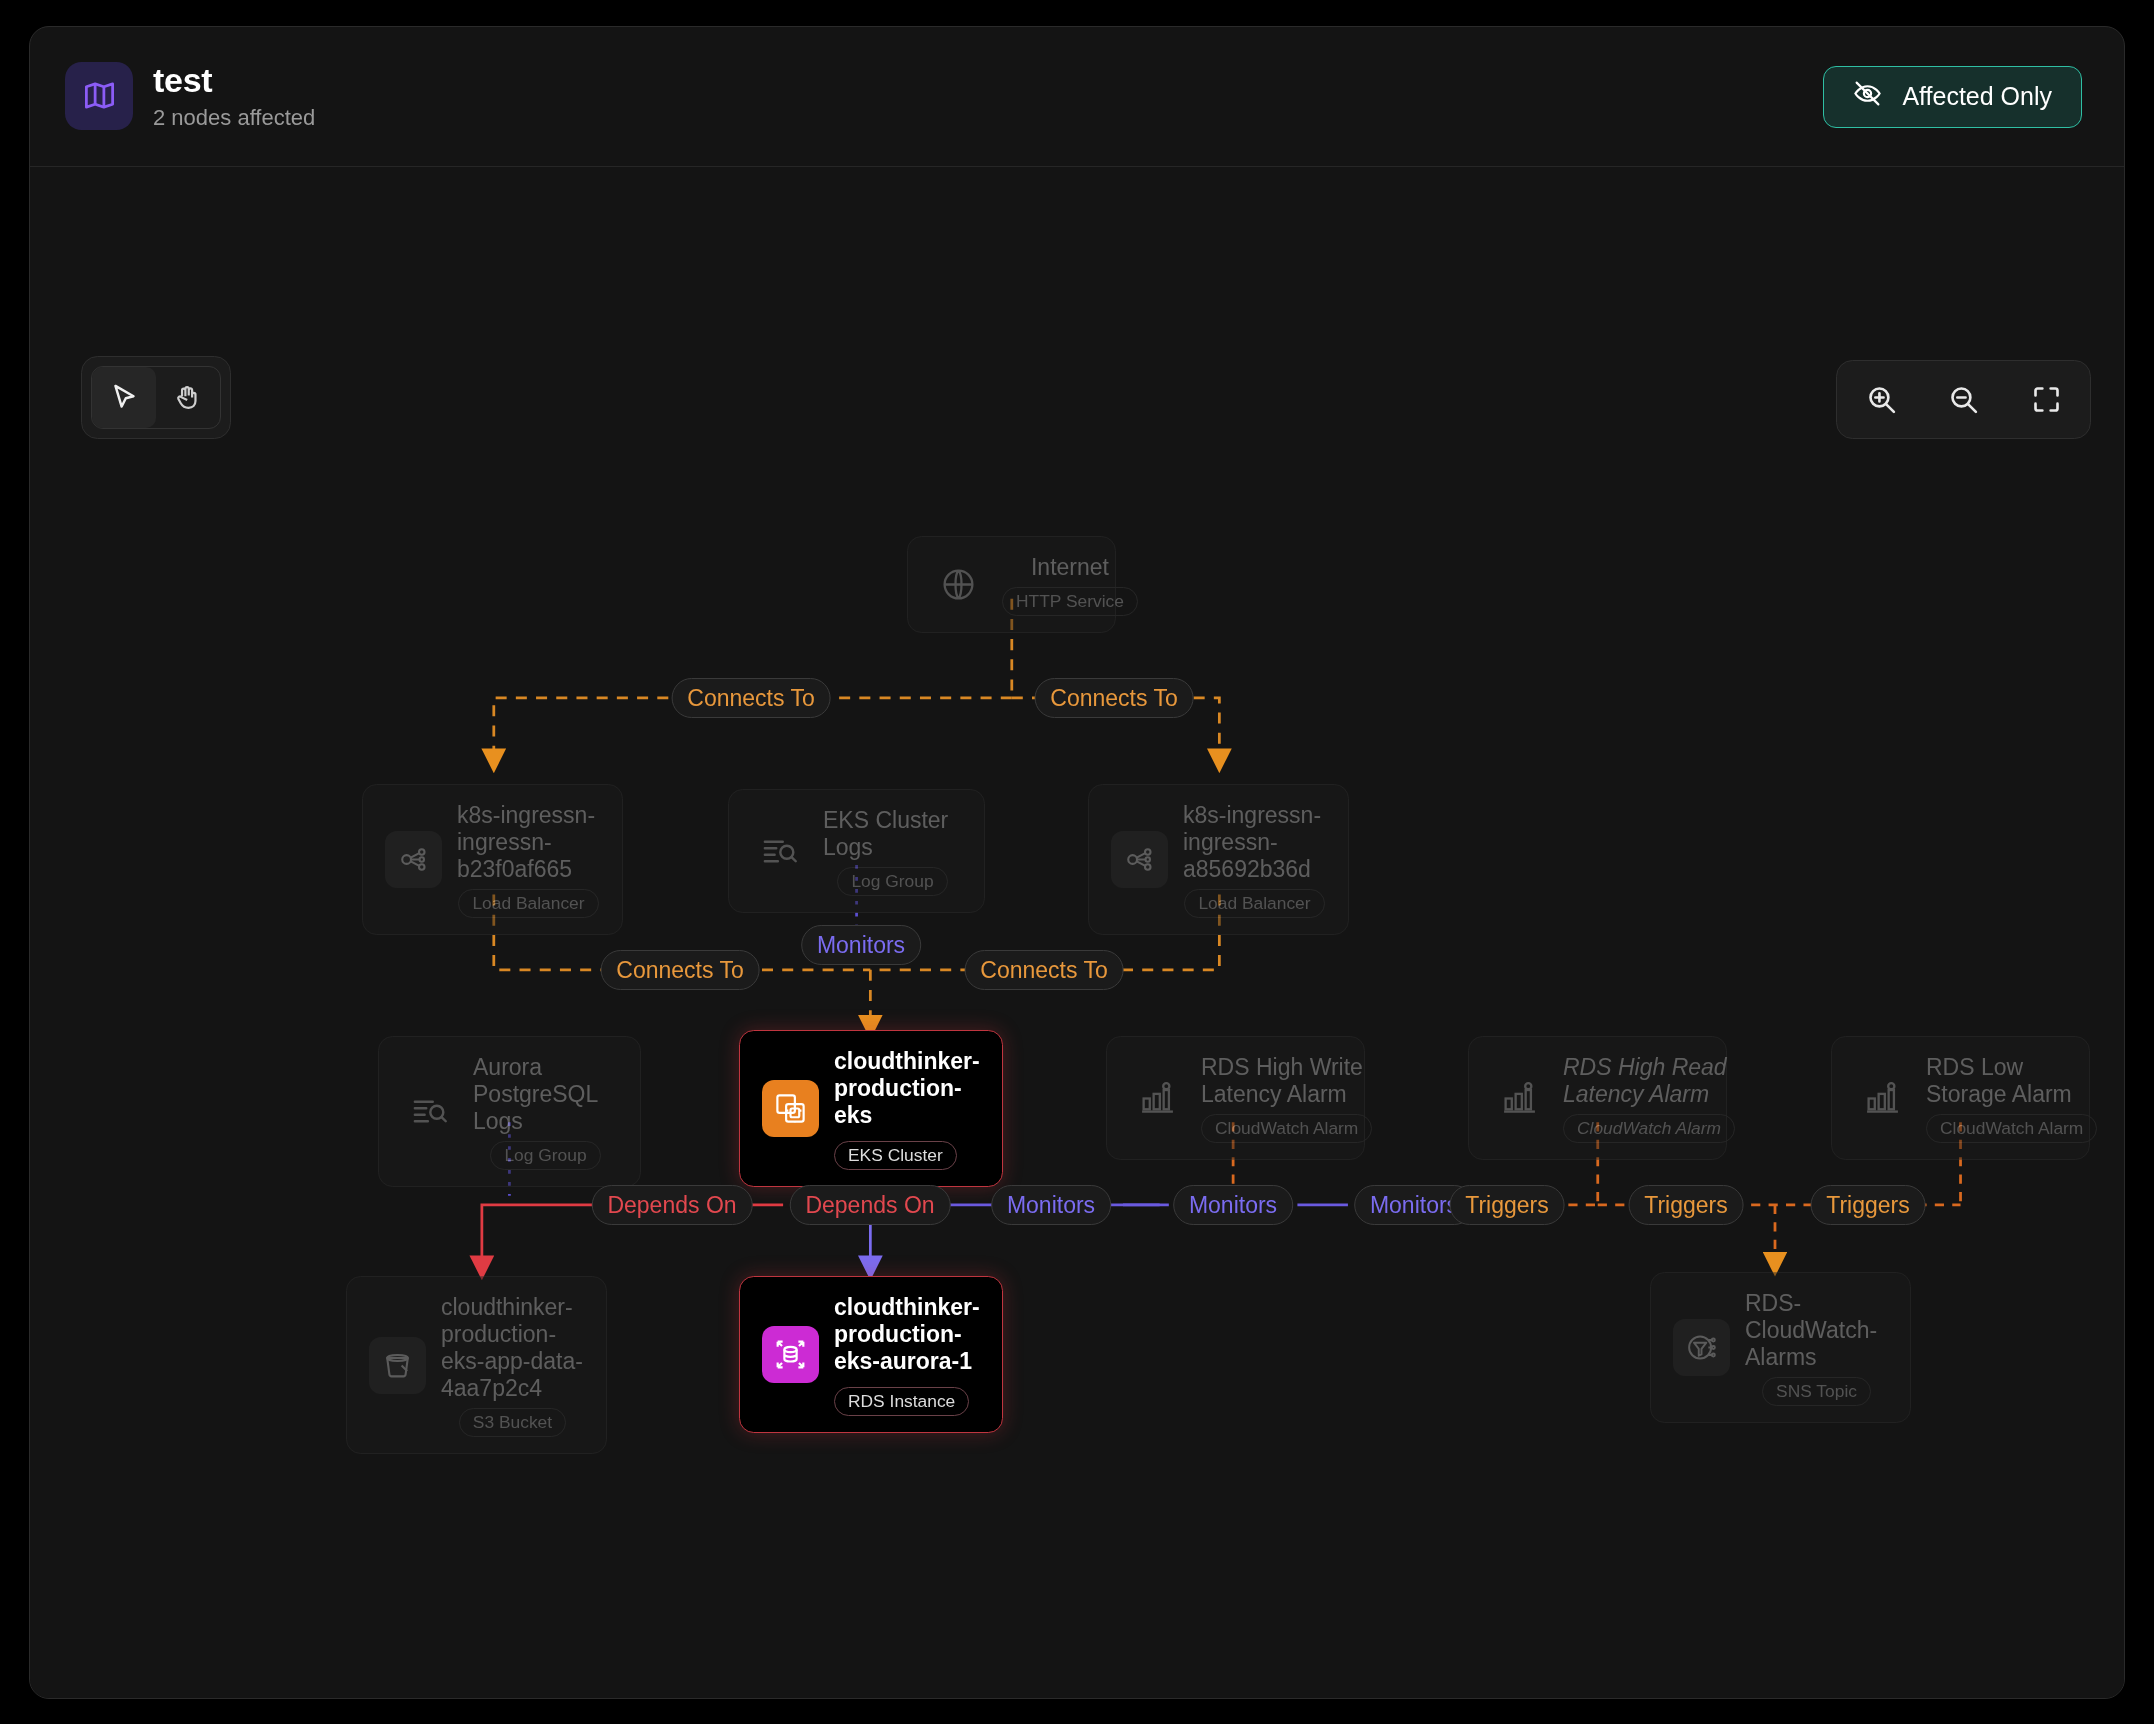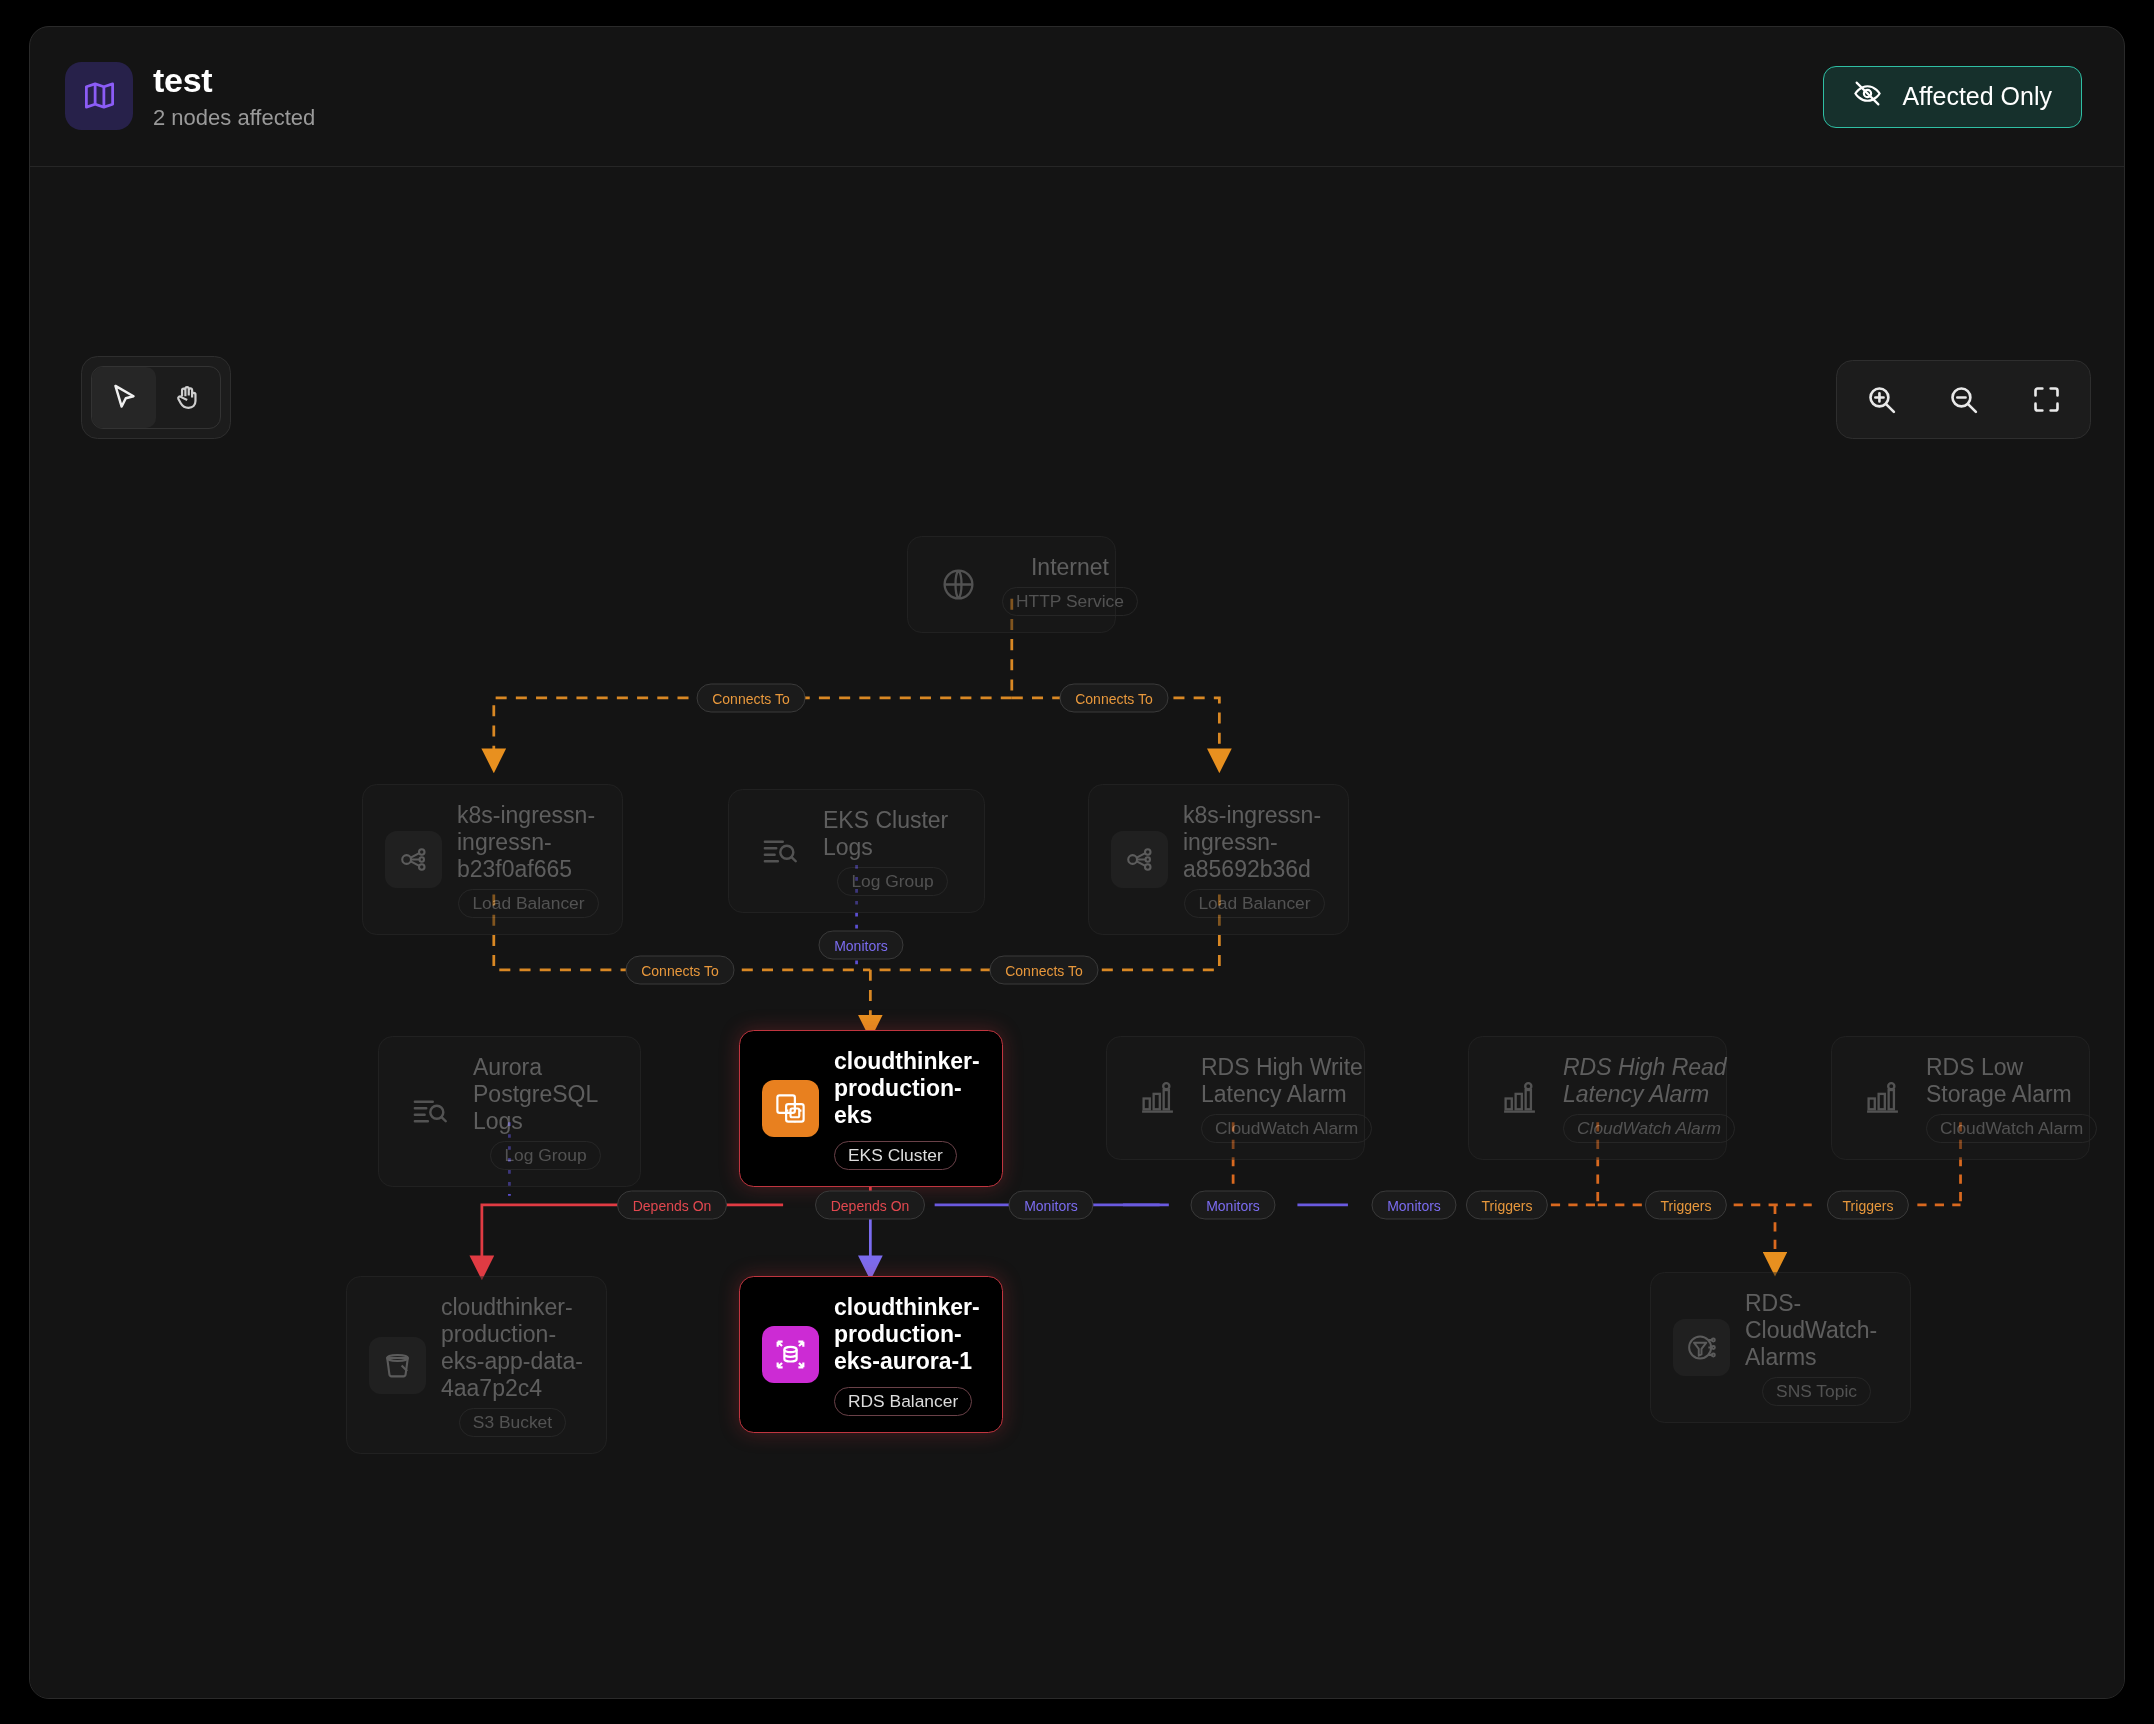--- a/index.html
+++ b/index.html
@@ -121,21 +121,21 @@
     border: 0.9px solid #3c3c3c; border-radius: 917px;
     padding: 2.8px 13px; white-space: nowrap;
   }
   .node.hl .node-pill { color: #dddddd; border-color: #6a4148; margin-top: 6px; }
   .node .node-body.center { align-items: center; }
 
   
   .elabel {
     position: absolute;
     transform: translate(-50%, -50%);
-    font-size: 14px;
+    font-size: 23px;
     padding: 5.5px 14.7px;
     border-radius: 917px;
     background: #1b1b1b;
     border: 0.9px solid #3a3a3a;
     white-space: nowrap;
     cursor: pointer;
   }
   .elabel.orange { color: #e8983c; }
   .elabel.purple { color: #7b6cf0; }
   .elabel.red    { color: #e2484f; }
@@ -399,21 +399,21 @@
         <div class="node hl" style="left: 709px; top: 1109px; width: 264px;">
           <div class="node-icon magenta">
             <svg width="35" height="35" viewBox="0 0 24 24" fill="none" stroke="#ffffff" stroke-width="1.5" stroke-linejoin="round">
               <ellipse cx="12" cy="8.6" rx="4.2" ry="1.8"></ellipse>
               <path d="M7.8 8.6v6.4c0 1 1.9 1.8 4.2 1.8s4.2-.8 4.2-1.8V8.6M7.8 11.8c0 1 1.9 1.8 4.2 1.8s4.2-.8 4.2-1.8"></path>
               <path d="M3.2 3.2h3.4M3.2 3.2v3.4M20.8 3.2h-3.4M20.8 3.2v3.4M3.2 20.8h3.4M3.2 20.8v-3.4M20.8 20.8h-3.4M20.8 20.8v-3.4M3.2 3.2l3 3M20.8 3.2l-3 3M3.2 20.8l3-3M20.8 20.8l-3-3"></path>
             </svg>
           </div>
           <div class="node-body">
             <div class="node-title">cloudthinker-production-eks-aurora-1</div>
-            <div class="node-pill">RDS Balancer</div>
+            <div class="node-pill">RDS Instance</div>
           </div>
         </div>
         <div class="node dim" style="left: 1620px; top: 1105px; width: 261px;">
           <div class="node-icon boxed">
             <svg width="33" height="33" viewBox="0 0 24 24" fill="none" stroke="#b0b0b0" stroke-width="1.4" stroke-linejoin="round">
               <circle cx="11" cy="12" r="8"></circle>
               <path d="M6.5 8.5h9L12 13v4l-2 1v-5z"></path>
               <path d="M17 6.5h3M17 12h3M17 17.5h3"></path>
               <circle cx="20.6" cy="6.5" r="1.1"></circle>
               <circle cx="20.6" cy="12" r="1.1"></circle>

